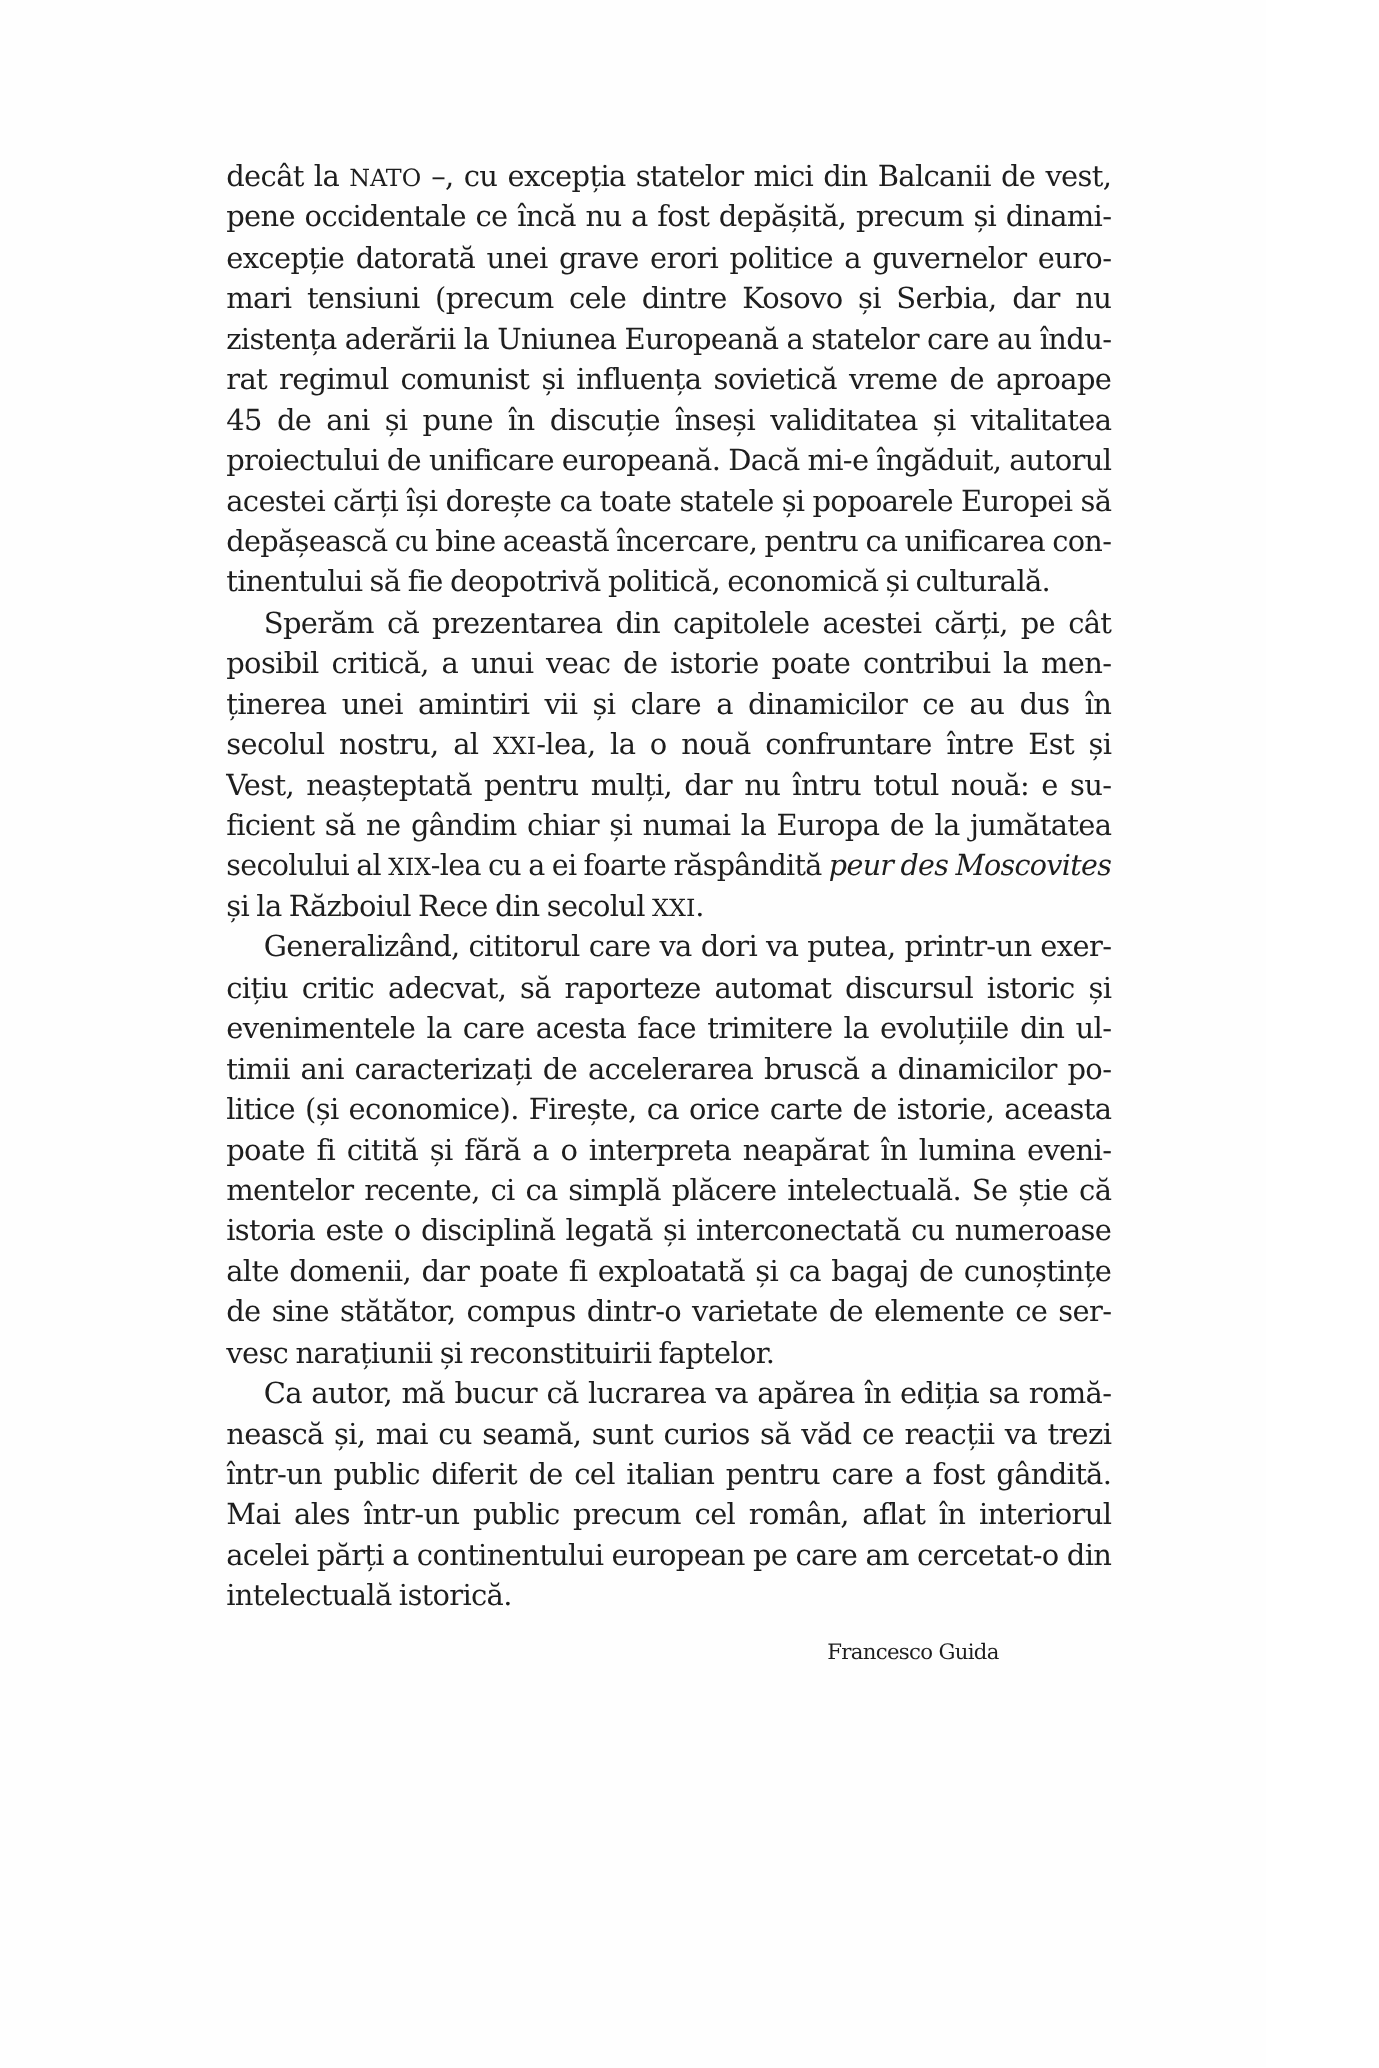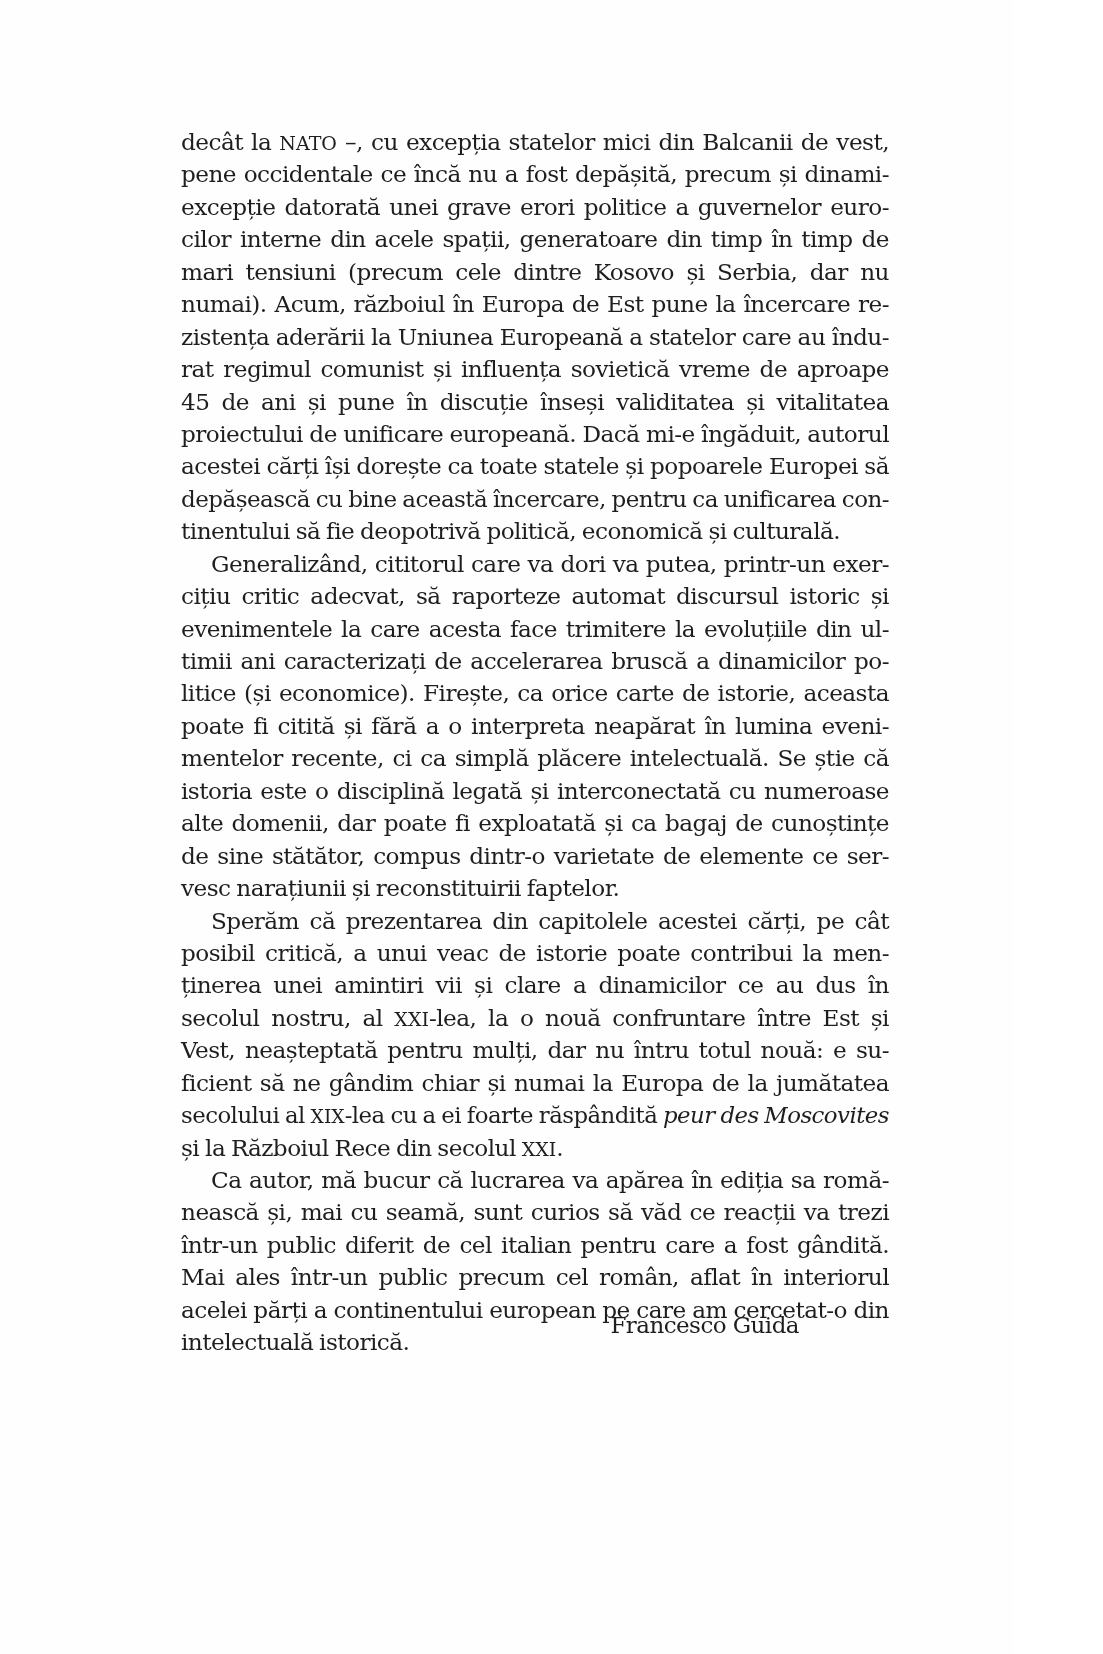--- a/index.html
+++ b/index.html
@@ -16,67 +16,65 @@
     overflow: visible; letter-spacing: -0.55px; word-spacing: -1px;
     transform-origin: left center;
   }
   .line.last { text-align-last: left; }
   .line.indent { padding-left: 30px; }
   .sc { font-size: 0.82em; letter-spacing: 0; }
   .it { font-style: italic; }
   .signature {
     position: absolute; right: 214px; top: 1312px;
     font-family: "DejaVu Serif", "Liberation Serif", serif;
-    font-size: 23px; color: #1e1e1e; letter-spacing: -0.55px;
+    font-size: 17px; color: #1e1e1e; letter-spacing: -0.55px;
   }
 </style>
 </head>
 <body>
 
 <div class="page">
   <div class="text-block" id="text-block">
       <div>
         <span class="line"><span>decât la </span><span class="sc">NATO</span><span> –, cu excepția statelor mici din Balcanii de vest,</span></span>
         <span class="line"><span>pene occidentale ce încă nu a fost depășită, precum și dinami-</span></span>
         <span class="line"><span>excepție datorată unei grave erori politice a guvernelor euro-</span></span>
-        <span class="line"><span>cilor interne din acele spații, generatoare din timp în timp de</span></span>
         <span class="line"><span>mari tensiuni (precum cele dintre Kosovo și Serbia, dar nu</span></span>
-        <span class="line"><span>numai). Acum, războiul în Europa de Est pune la încercare re-</span></span>
         <span class="line"><span>zistența aderării la Uniunea Europeană a statelor care au îndu-</span></span>
         <span class="line"><span>rat regimul comunist și influența sovietică vreme de aproape</span></span>
         <span class="line"><span>45 de ani și pune în discuție înseși validitatea și vitalitatea</span></span>
         <span class="line"><span>proiectului de unificare europeană. Dacă mi-e îngăduit, autorul</span></span>
         <span class="line"><span>acestei cărți își dorește ca toate statele și popoarele Europei să</span></span>
         <span class="line" style="transform: scaleX(0.99277); width: 713.156px;"><span>depășească cu bine această încercare, pentru ca unificarea con-</span></span>
         <span class="line last"><span>tinentului să fie deopotrivă politică, economică și culturală.</span></span>
+      </div>
+      <div>
+        <span class="line indent"><span>Sperăm că prezentarea din capitolele acestei cărți, pe cât</span></span>
+        <span class="line"><span>posibil critică, a unui veac de istorie poate contribui la men-</span></span>
+        <span class="line"><span>ținerea unei amintiri vii și clare a dinamicilor ce au dus în</span></span>
+        <span class="line"><span>secolul nostru, al </span><span class="sc">XXI</span><span>-lea, la o nouă confruntare între Est și</span></span>
+        <span class="line"><span>Vest, neașteptată pentru mulți, dar nu întru totul nouă: e su-</span></span>
+        <span class="line"><span>ficient să ne gândim chiar și numai la Europa de la jumătatea</span></span>
+        <span class="line" style="transform: scaleX(0.985236); width: 718.609px;"><span>secolului al </span><span class="sc">XIX</span><span>-lea cu a ei foarte răspândită </span><span class="it">peur des Moscovites</span></span>
+        <span class="line last"><span>și la Războiul Rece din secolul </span><span class="sc">XXI</span><span>.</span></span>
       </div>
       <div>
         <span class="line indent"><span>Generalizând, cititorul care va dori va putea, printr-un exer-</span></span>
         <span class="line"><span>cițiu critic adecvat, să raporteze automat discursul istoric și</span></span>
         <span class="line"><span>evenimentele la care acesta face trimitere la evoluțiile din ul-</span></span>
         <span class="line"><span>timii ani caracterizați de accelerarea bruscă a dinamicilor po-</span></span>
         <span class="line"><span>litice (și economice). Firește, ca orice carte de istorie, aceasta</span></span>
         <span class="line"><span>poate fi citită și fără a o interpreta neapărat în lumina eveni-</span></span>
         <span class="line"><span>mentelor recente, ci ca simplă plăcere intelectuală. Se știe că</span></span>
         <span class="line"><span>istoria este o disciplină legată și interconectată cu numeroase</span></span>
         <span class="line"><span>alte domenii, dar poate fi exploatată și ca bagaj de cunoștințe</span></span>
         <span class="line"><span>de sine stătător, compus dintr-o varietate de elemente ce ser-</span></span>
         <span class="line last"><span>vesc narațiunii și reconstituirii faptelor.</span></span>
       </div>
       <div>
-        <span class="line indent"><span>Sperăm că prezentarea din capitolele acestei cărți, pe cât</span></span>
-        <span class="line"><span>posibil critică, a unui veac de istorie poate contribui la men-</span></span>
-        <span class="line"><span>ținerea unei amintiri vii și clare a dinamicilor ce au dus în</span></span>
-        <span class="line"><span>secolul nostru, al </span><span class="sc">XXI</span><span>-lea, la o nouă confruntare între Est și</span></span>
-        <span class="line"><span>Vest, neașteptată pentru mulți, dar nu întru totul nouă: e su-</span></span>
-        <span class="line"><span>ficient să ne gândim chiar și numai la Europa de la jumătatea</span></span>
-        <span class="line" style="transform: scaleX(0.985236); width: 718.609px;"><span>secolului al </span><span class="sc">XIX</span><span>-lea cu a ei foarte răspândită </span><span class="it">peur des Moscovites</span></span>
-        <span class="line last"><span>și la Războiul Rece din secolul </span><span class="sc">XXI</span><span>.</span></span>
-      </div>
-      <div>
         <span class="line indent"><span>Ca autor, mă bucur că lucrarea va apărea în ediția sa romă-</span></span>
         <span class="line"><span>nească și, mai cu seamă, sunt curios să văd ce reacții va trezi</span></span>
         <span class="line"><span>într-un public diferit de cel italian pentru care a fost gândită.</span></span>
         <span class="line"><span>Mai ales într-un public precum cel român, aflat în interiorul</span></span>
         <span class="line"><span>acelei părți a continentului european pe care am cercetat-o din</span></span>
         <span class="line last"><span>intelectuală istorică.</span></span>
       </div>
     </div>
   <div class="signature">Francesco Guida</div>
 </div>

